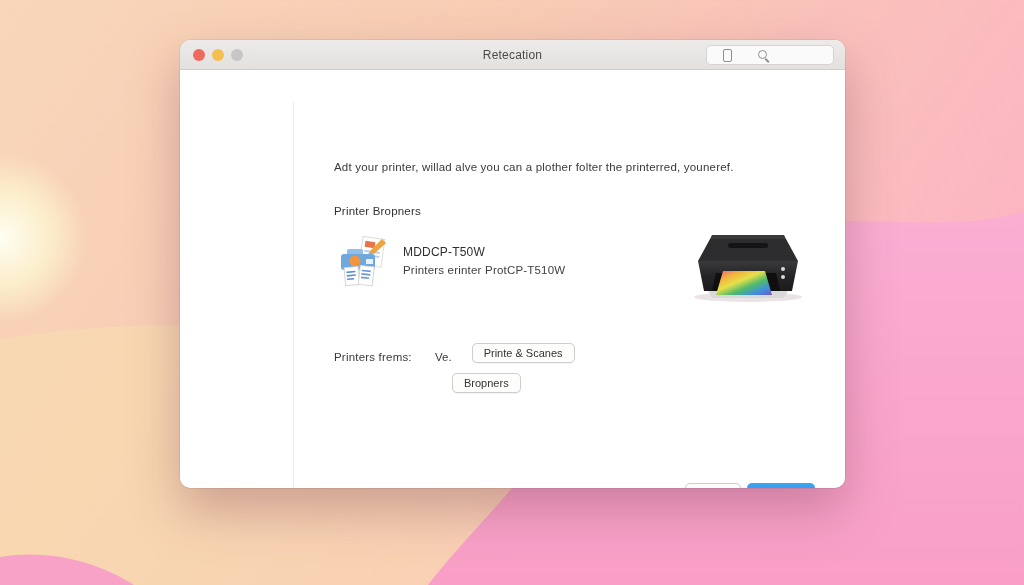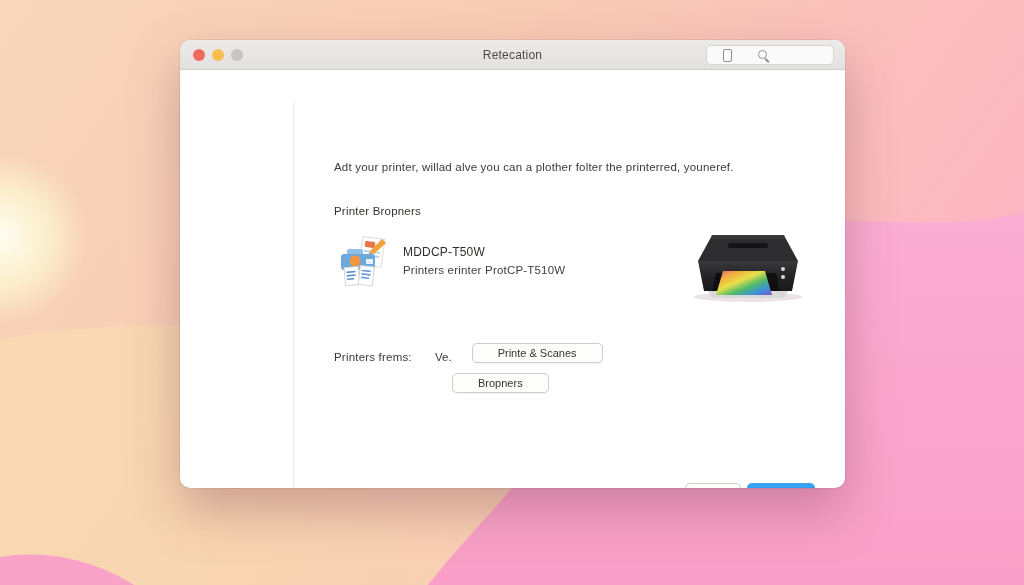--- a/index.html
+++ b/index.html
@@ -66,21 +66,21 @@
   .printer-name { font-size:12px; color:#2f2e2c; font-weight:400; letter-spacing:.2px; }
   .printer-desc { font-size:11.5px; color:#413f3d; margin-top:5px; letter-spacing:.2px; }
   .product-shot { position:absolute; left:508px; top:150px; width:120px; height:85px; }
 
   .from-row { position:absolute; left:154px; top:272px; display:flex; align-items:flex-end; }
   .from-label { font-size:11.5px; color:#3b3a38; letter-spacing:.2px; width:101px; }
   .from-prefix { font-size:11.5px; color:#3b3a38; margin-right:20px; }
   .btn {
     display:inline-flex; align-items:center; justify-content:center;
     background:#fdfdfc; border:1px solid #cfcecc; border-radius:5px;
-    height:20px; padding:0 25px; font-size:11px; color:#353432;
+    height:20px; padding:0 11px; font-size:11px; color:#353432;
     font-family:"Liberation Sans", sans-serif; cursor:default;
     box-shadow:0 .5px 1px rgba(0,0,0,.05);
   }
   .btn-secondary-pos { position:absolute; left:272px; top:302px; }
 
   .footer-btns { position:absolute; right:30px; top:412px; display:flex; gap:6px; }
   .btn.cancel { width:56px; }
   .btn.primary {
     width:68px; border:none; color:#fff;
     background:linear-gradient(#3ba4f4,#1f93ef);

